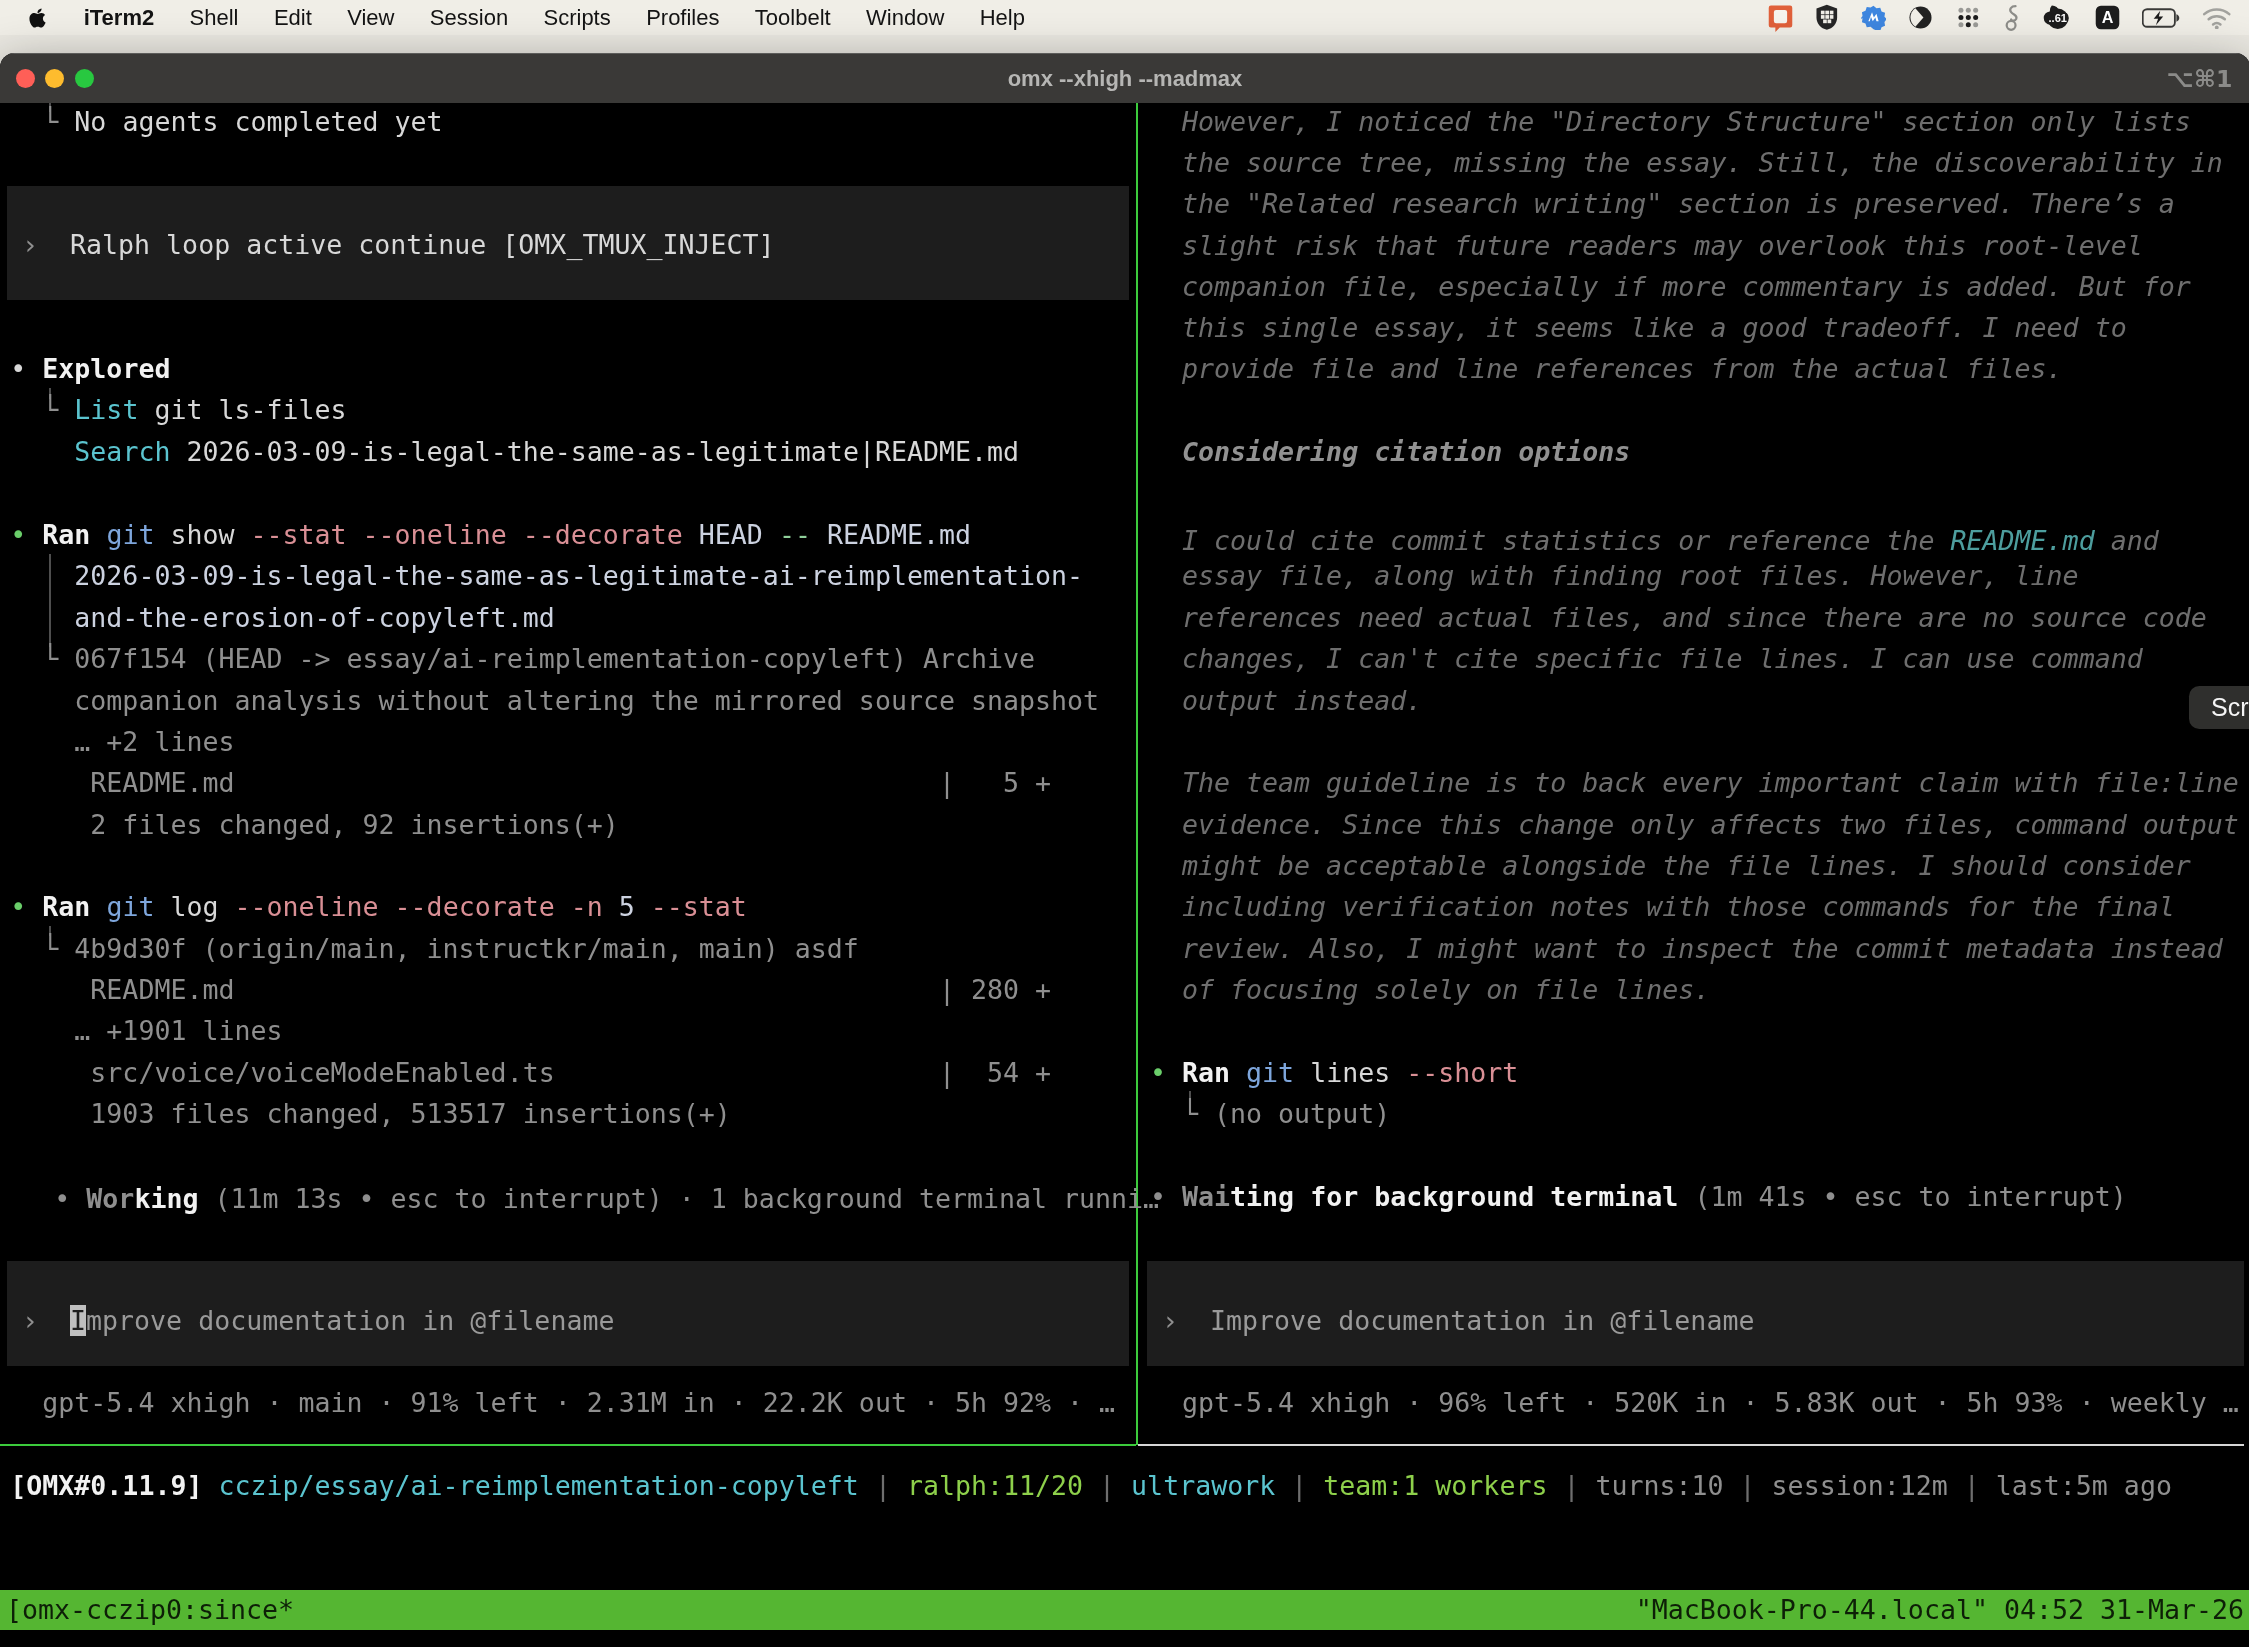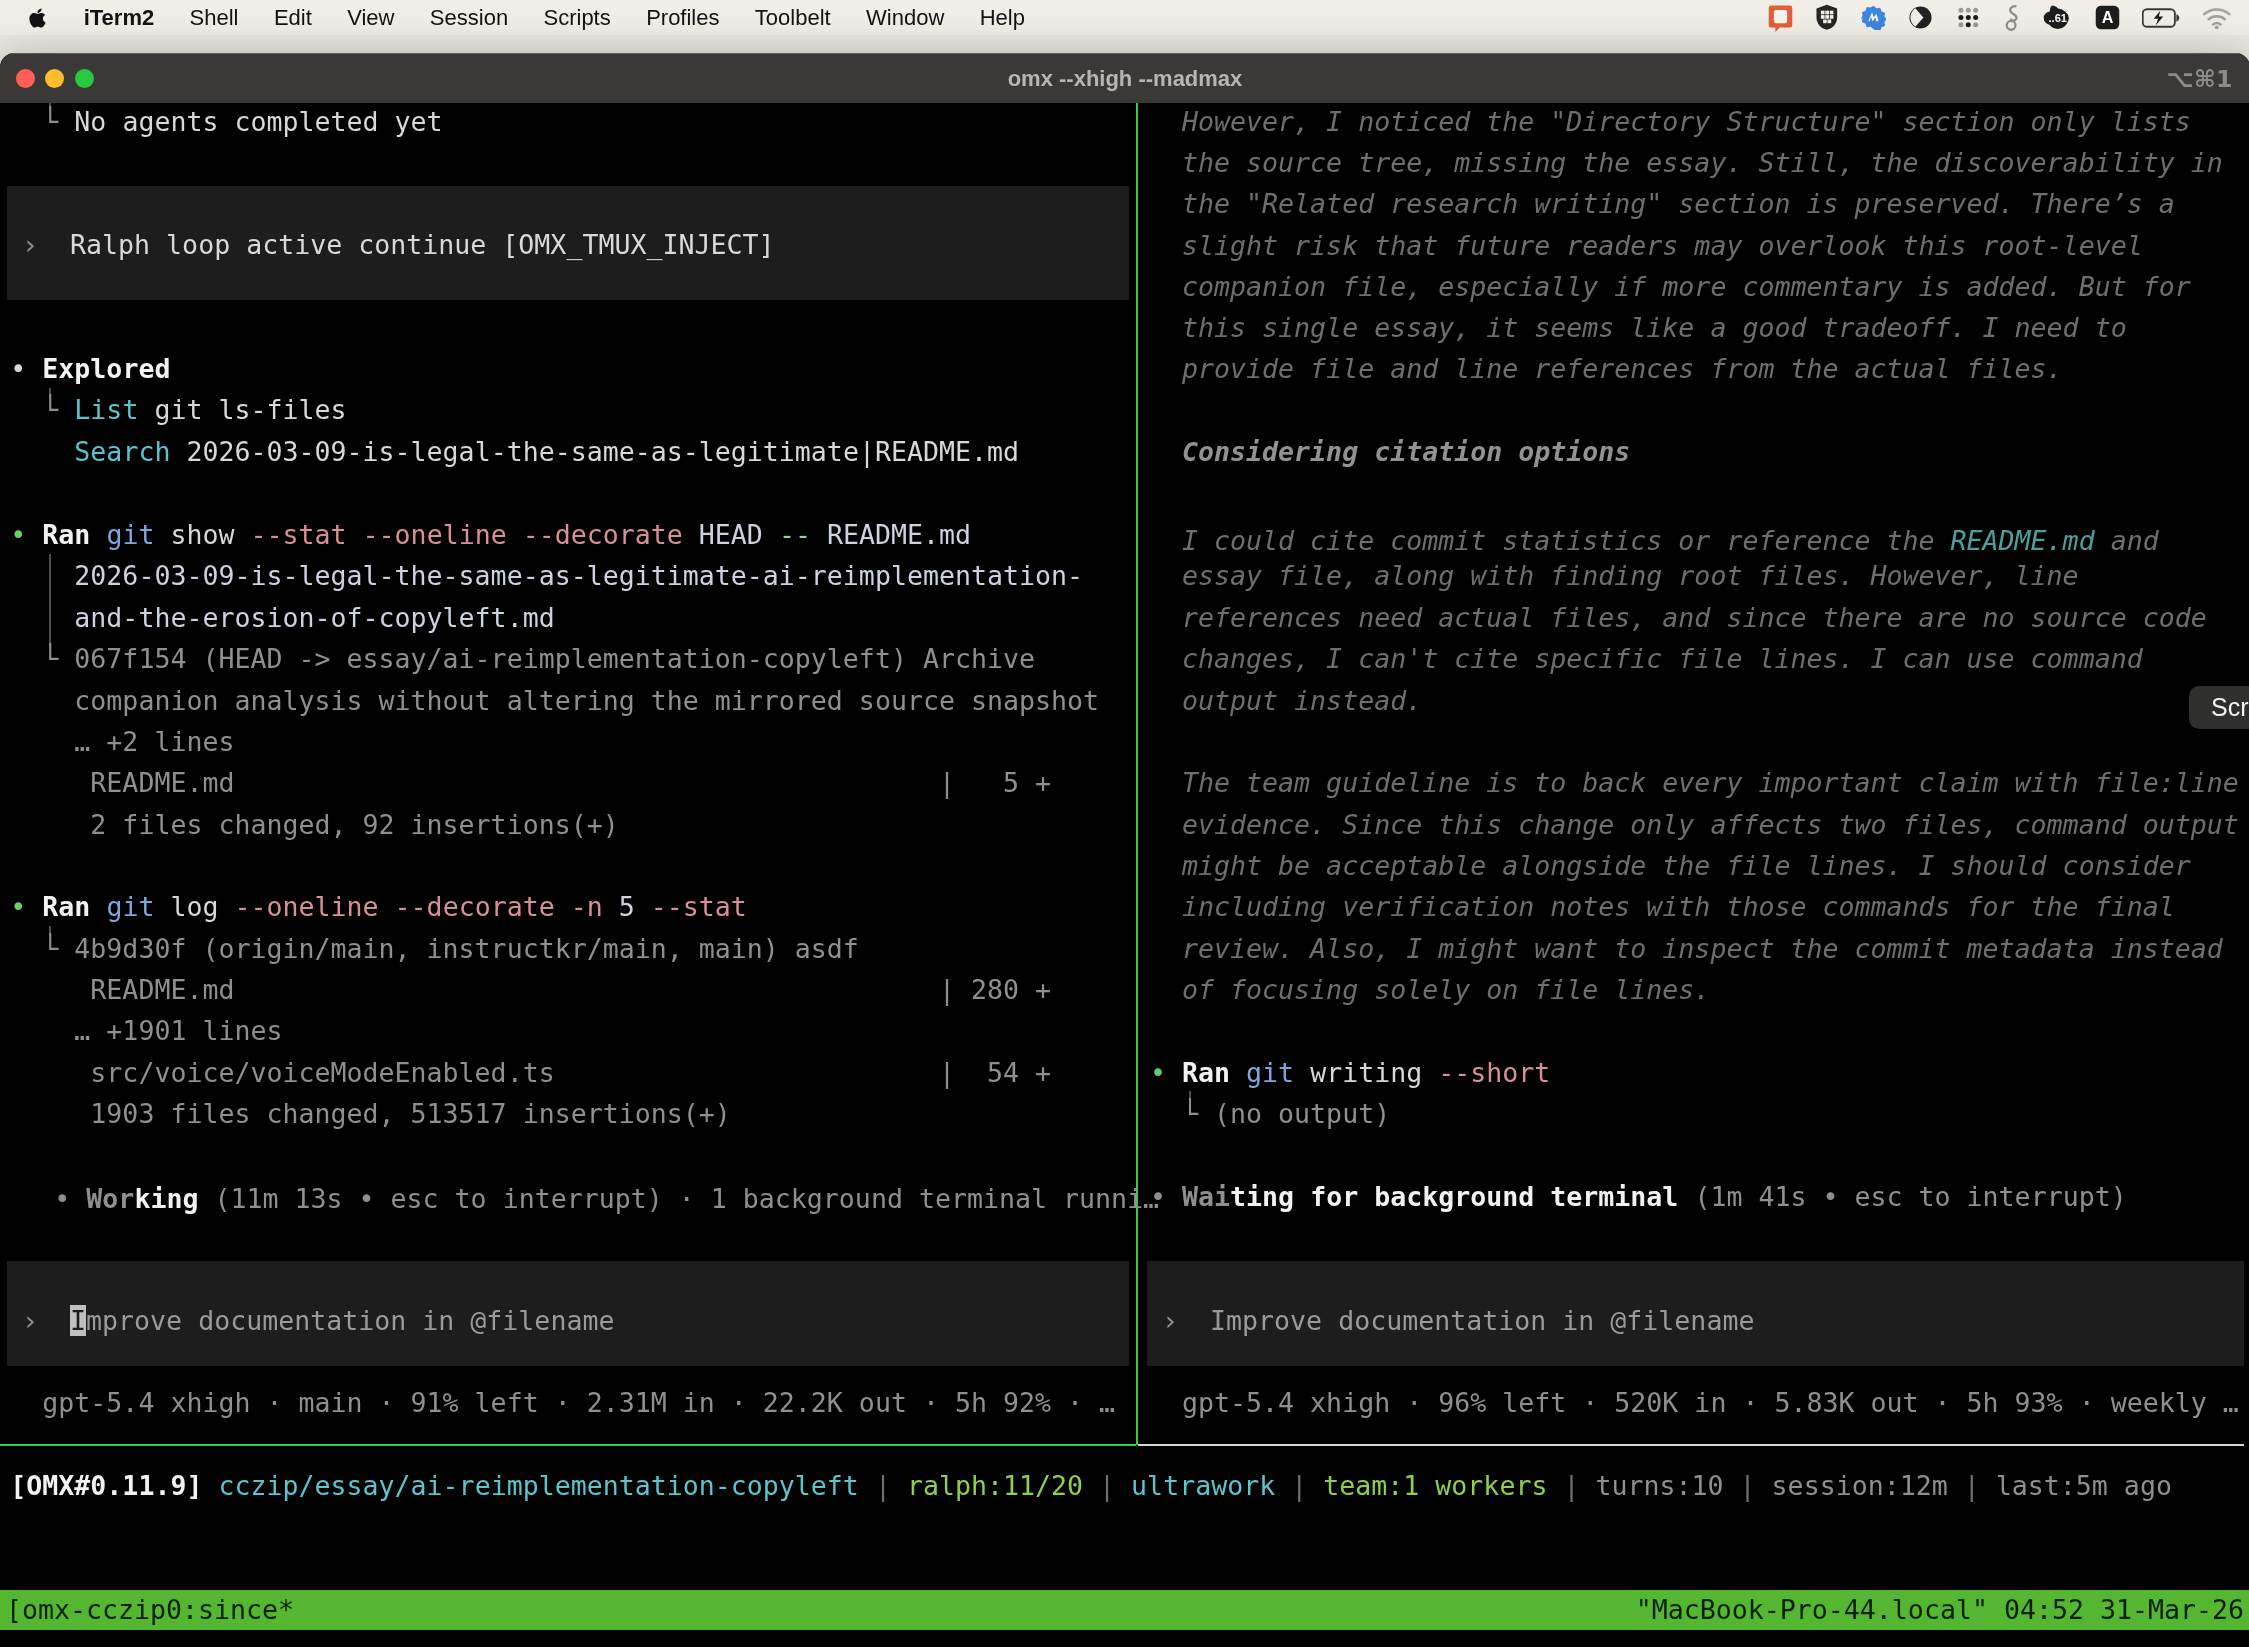--- a/index.html
+++ b/index.html
@@ -227,21 +227,21 @@
       <div class="trow" style="left: 1150px; top: 452px;"><span style="color: var(--dim); font-style: italic;">  essay file, along with finding root files. However, line</span></div>
       <div class="trow" style="left: 1150px; top: 494px;"><span style="color: var(--dim); font-style: italic;">  references need actual files, and since there are no source code</span></div>
       <div class="trow" style="left: 1150px; top: 535px;"><span style="color: var(--dim); font-style: italic;">  changes, I can't cite specific file lines. I can use command</span></div>
       <div class="trow" style="left: 1150px; top: 577px;"><span style="color: var(--dim); font-style: italic;">  output instead.</span></div>
       <div class="trow" style="left: 1150px; top: 659px;"><span style="color: var(--dim); font-style: italic;">  The team guideline is to back every important claim with file:line</span></div>
       <div class="trow" style="left: 1150px; top: 701px;"><span style="color: var(--dim); font-style: italic;">  evidence. Since this change only affects two files, command output</span></div>
       <div class="trow" style="left: 1150px; top: 742px;"><span style="color: var(--dim); font-style: italic;">  might be acceptable alongside the file lines. I should consider</span></div>
       <div class="trow" style="left: 1150px; top: 783px;"><span style="color: var(--dim); font-style: italic;">  including verification notes with those commands for the final</span></div>
       <div class="trow" style="left: 1150px; top: 825px;"><span style="color: var(--dim); font-style: italic;">  review. Also, I might want to inspect the commit metadata instead</span></div>
       <div class="trow" style="left: 1150px; top: 866px;"><span style="color: var(--dim); font-style: italic;">  of focusing solely on file lines.</span></div>
-      <div class="trow" style="left: 1150px; top: 949px;"><span style="color: var(--bullet_green);">• </span><span style="color: var(--bright); font-weight: bold;">Ran</span><span style="color: var(--fg);"> </span><span style="color: var(--blue);">git</span><span style="color: var(--fg);"> writing</span><span style="color: var(--pink);"> --short</span></div>
+      <div class="trow" style="left: 1150px; top: 949px;"><span style="color: var(--bullet_green);">• </span><span style="color: var(--bright); font-weight: bold;">Ran</span><span style="color: var(--fg);"> </span><span style="color: var(--blue);">git</span><span style="color: var(--fg);"> lines</span><span style="color: var(--pink);"> --short</span></div>
       <div class="trow" style="left: 1150px; top: 990px;"><span style="color: var(--gray);">  └ (no output)</span></div>
       <div class="trow" style="left: 1150px; top: 1073px;"><span style="color: var(--gray);">• </span><span style="color: var(--gray); font-weight: bold;">Wai</span><span style="color: var(--bright); font-weight: bold;">ting for background terminal</span><span style="color: var(--gray);"> (1m 41s • esc to interrupt)</span></div>
       <div class="trow" style="left: 1162px; top: 1197px;"><span style="color: var(--gray);">›  </span><span style="color: var(--placeholder);">Improve documentation in @filename</span></div>
       <div class="trow" style="left: 1150px; top: 1279px;"><span style="color: var(--gray);">  gpt-5.4 xhigh · 96% left · 520K in · 5.83K out · 5h 93% · weekly …</span></div>
       <div class="trow" style="left: 10.3px; top: 1362px;"><span style="color: var(--bright); font-weight: bold;">[OMX#0.11.9]</span><span style="color: var(--fg);"> </span><span style="color: var(--cyan);">cczip/essay/ai-reimplementation-copyleft</span><span style="color: var(--dim);"> | </span><span style="color: var(--status_green);">ralph:11/20</span><span style="color: var(--dim);"> | </span><span style="color: var(--cyan);">ultrawork</span><span style="color: var(--dim);"> | </span><span style="color: var(--status_green);">team:1 workers</span><span style="color: var(--dim);"> | </span><span style="color: var(--gray);">turns:10</span><span style="color: var(--dim);"> | </span><span style="color: var(--gray);">session:12m</span><span style="color: var(--dim);"> | </span><span style="color: var(--gray);">last:5m ago</span></div>
     </div>
 </div>
 
 <div class="overlay-pill">
   <span>Scre</span>

